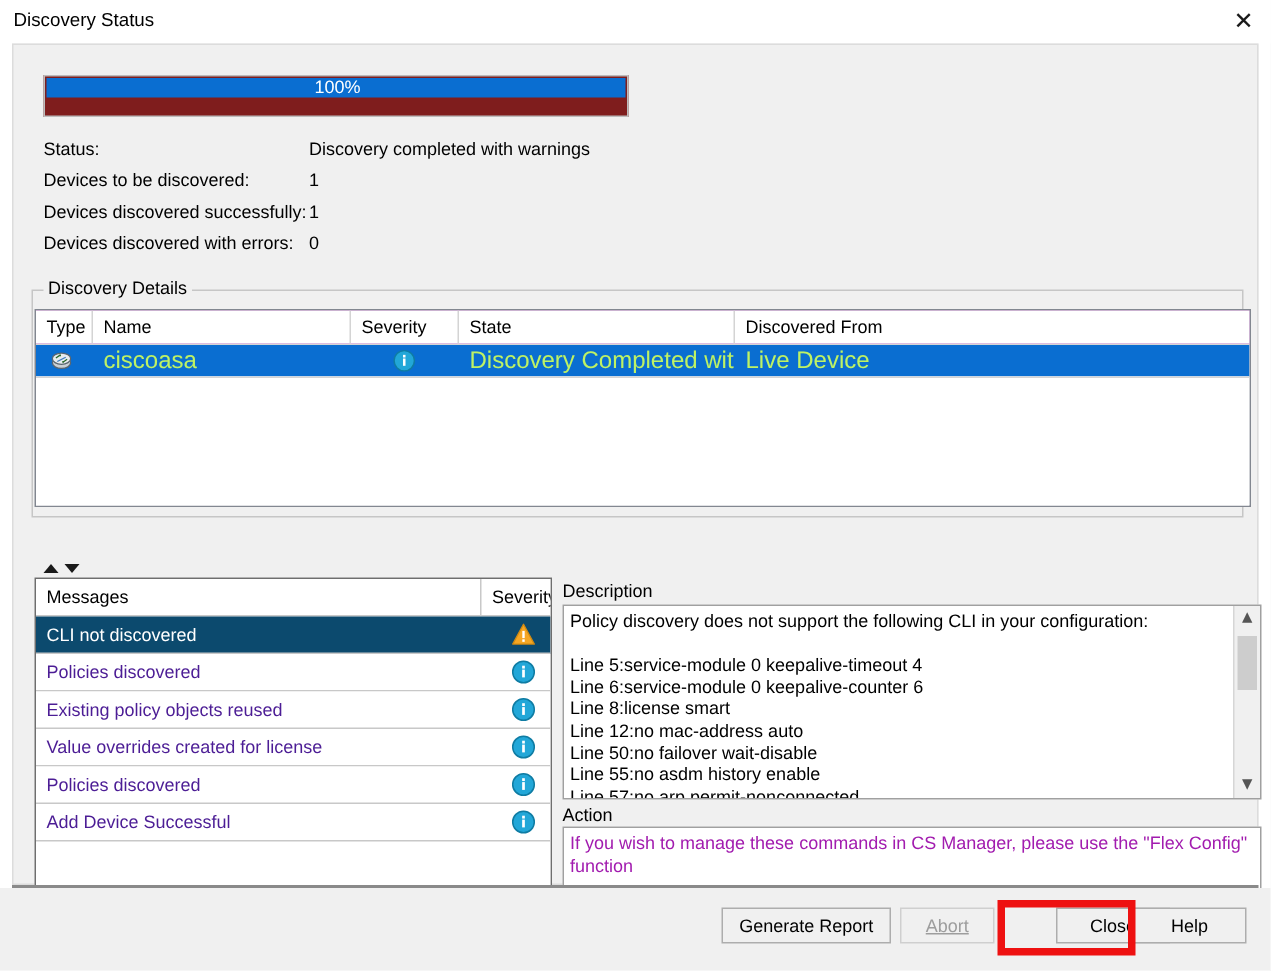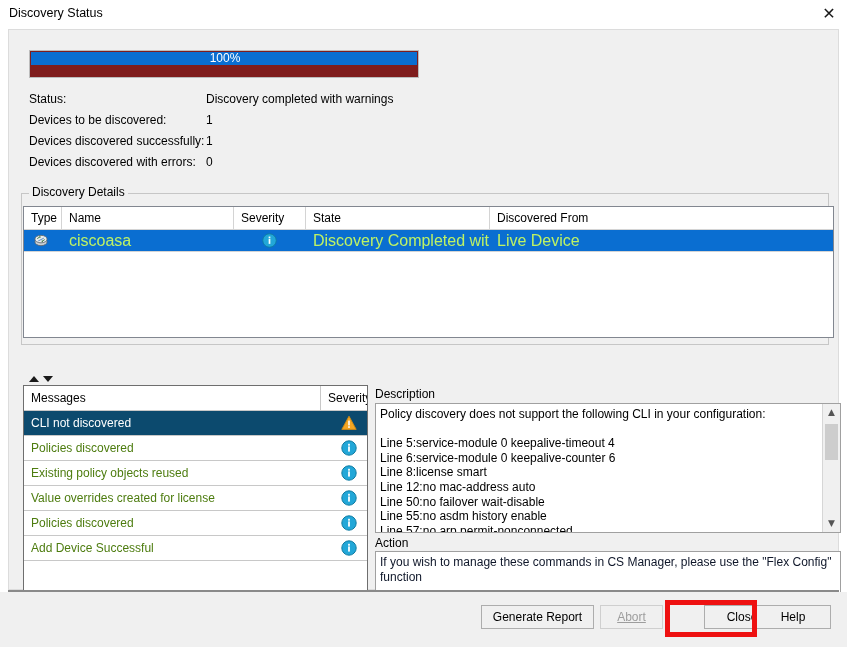--- a/index.html
+++ b/index.html
@@ -225,21 +225,21 @@
   }
   .msg-row.selected {
     background: #0c4a6e;
   }
   .msg-text {
     position: absolute;
     left: 7px; top: 0;
     height: 24px; line-height: 24px;
     font-size: 12px;
     white-space: nowrap;
-    color: #4d7c0f;
+    color: #4c1d95;
   }
   .msg-row.selected .msg-text { color: #ffffff; }
   .msg-sev {
     position: absolute;
     left: 317px; top: 4px;
     width: 16px; height: 16px;
   }
   #msg-filler {
     height: 76px;
     background: #ffffff;
@@ -313,21 +313,21 @@
     border: 1px solid #a0a0a0;
     box-sizing: border-box;
     overflow: hidden;
   }
   #action-text {
     position: absolute;
     left: 4px; top: 3px;
     width: 456px;
     font-size: 12px;
     line-height: 14.6px;
-    color: #0f172a;
+    color: #a21caf;
   }
 
   
   #footer-sep {
     position: absolute;
     left: 8px; top: 590px;
     width: 831px; height: 2px;
     background: #8a8a8a;
   }
   #footer {

